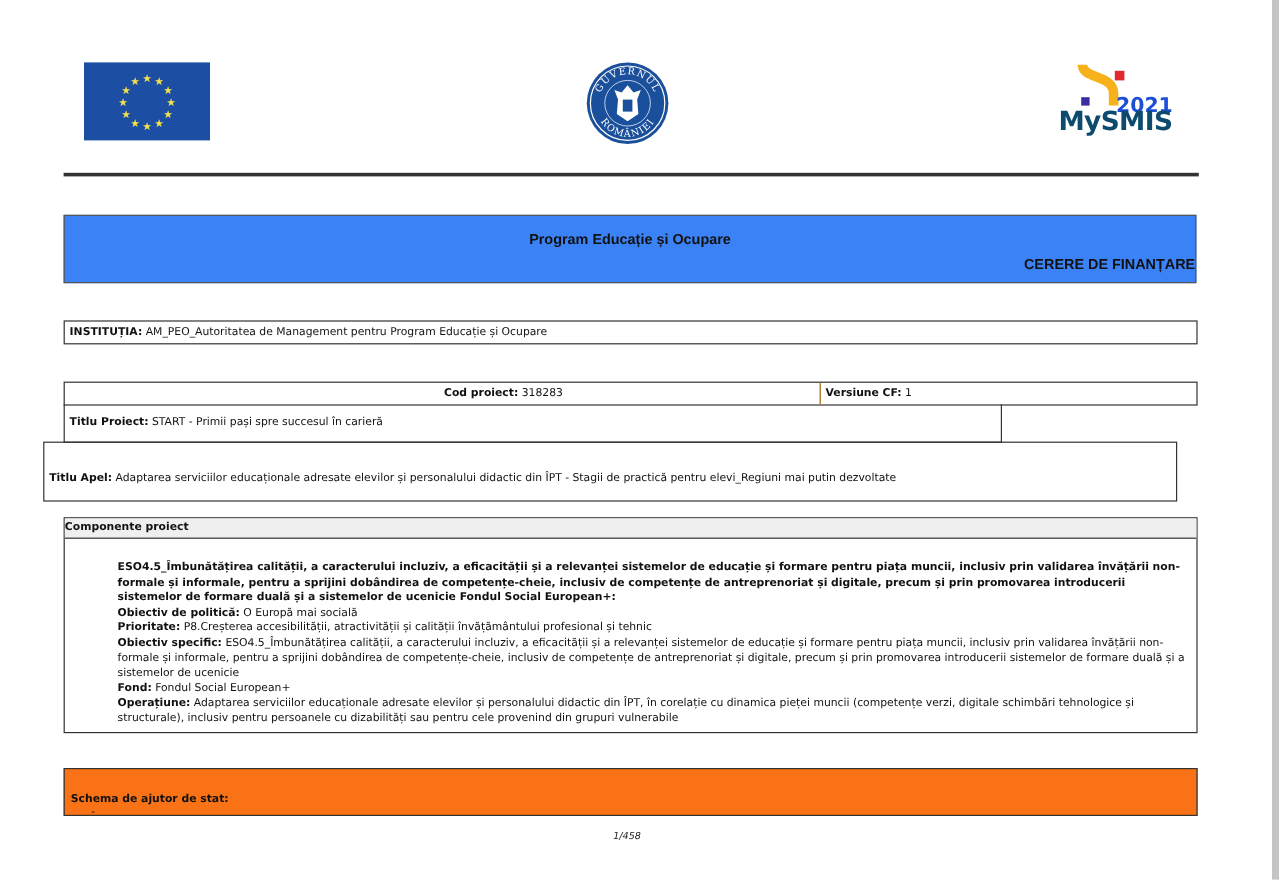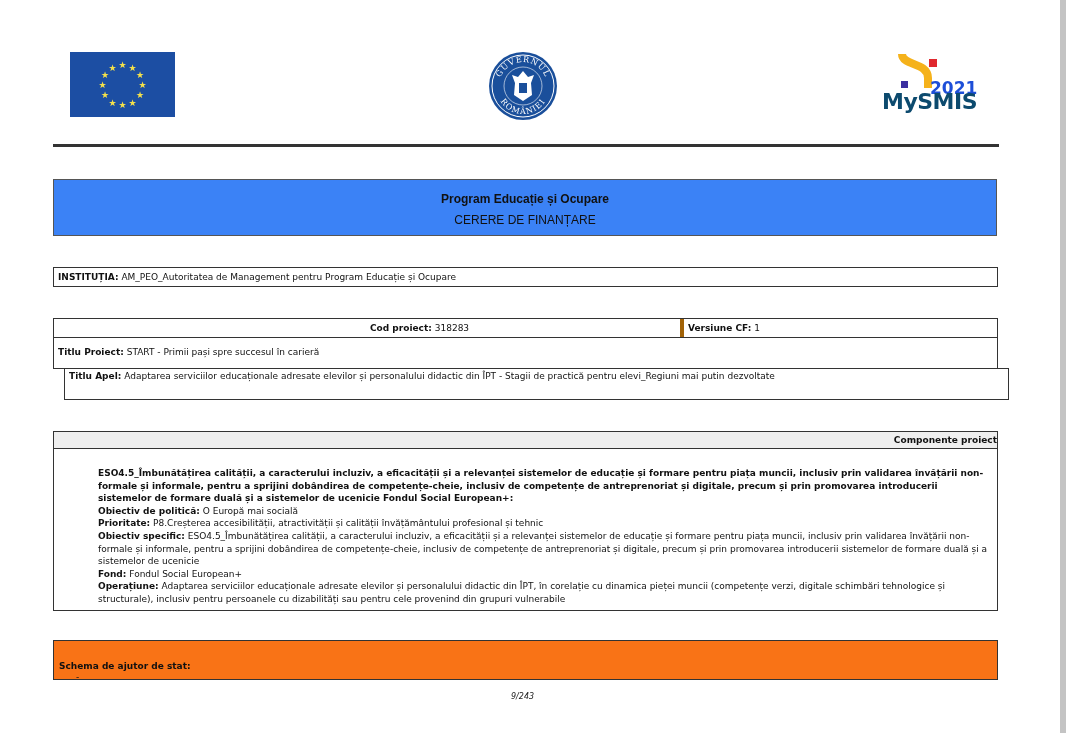--- a/index.html
+++ b/index.html
@@ -7,33 +7,33 @@
   .scrollbar{position:absolute;left:1060px;top:0;width:6px;height:733px;background:#c4c4c4;}
   .logo-eu{position:absolute;left:70px;top:52px;width:105px;height:65px;background:#1c4ea3;}
   .logo-eu svg{display:block}
   .logo-gov{position:absolute;left:488px;top:51px;width:70px;height:70px;}
   .logo-mysmis{position:absolute;left:880px;top:52px;width:105px;height:70px;}
   .mysmis-text{position:absolute;left:2px;top:37px;font-family:"DejaVu Sans",sans-serif;font-weight:bold;font-size:22px;color:#0c4a6e;letter-spacing:-0.5px;}
   .mysmis-year{position:absolute;left:50px;top:26px;font-family:"DejaVu Sans",sans-serif;font-weight:bold;font-size:17px;color:#1d4ed8;}
   .header-rule{position:absolute;left:53px;top:144px;width:946px;height:3px;background:#333;}
   .title-box{position:absolute;left:53px;top:179px;width:944px;height:57px;background:#3b82f6;border:1px solid #555;box-sizing:border-box;text-align:center;}
   .title-box .t1{font-family:"Liberation Sans",sans-serif;font-weight:bold;font-size:12px;margin-top:12px;}
-  .title-box .t2{font-family:"Liberation Sans",sans-serif;font-weight:normal;font-size:12px;margin-top:7px;}
+  .title-box .t2{font-family:"Liberation Sans",sans-serif;font-weight:bold;font-size:12px;margin-top:7px;text-align:right;}
   .box{position:absolute;border:1px solid #333;box-sizing:border-box;font-family:"DejaVu Sans",sans-serif;font-size:9px;line-height:12px;}
   .lbl{font-weight:bold;}
   .inst{left:53px;top:267px;width:945px;height:20px;padding:3px 4px;}
   .row1{left:53px;top:318px;width:945px;height:20px;}
   .cell{position:absolute;top:0;height:100%;padding:3px 4px;box-sizing:border-box;}
   .c1{left:0;width:312px;border-right:1px solid #333;}
-  .c2{left:312px;width:318px;border-right:4px solid #a16207;}
+  .c2{left:312px;width:318px;border-right:1px solid #a16207;}
   .c3{left:630px;width:314px;}
-  .row2{left:53px;top:337px;width:945px;height:32px;padding:9px 4px;border-top:none;}
-  .row3{left:64px;top:368px;width:945px;height:32px;padding:1px 4px;}
+  .row2{left:53px;top:337px;width:782px;height:32px;padding:9px 4px;border-top:none;}
+  .row3{left:36px;top:368px;width:945px;height:32px;padding:24px 4px;}
   .comp{left:53px;top:431px;width:945px;height:180px;}
-  .comp-head{background:#efefef;border-bottom:1px solid #333;text-align:right;font-weight:bold;height:16px;line-height:16px;}
+  .comp-head{background:#efefef;border-bottom:1px solid #333;text-align:left;font-weight:bold;height:16px;line-height:16px;}
   .comp-body{padding:18px 4px;font-size:9px;line-height:12.6px;margin-left:40px;}
   .comp-body p{margin:0;}
   .schema{left:53px;top:640px;width:945px;height:33px;background:#f97316;padding:19px 5px;}
   .schema .dash{margin-left:17px;line-height:10px;}
   .pagenum{position:absolute;left:511px;top:692px;font-family:"DejaVu Sans",sans-serif;font-style:italic;font-size:8px;color:#222;}
 </style>
 </head>
 <body>
 
 <div class="scrollbar"></div>
@@ -141,13 +141,13 @@
       <span>Adaptarea serviciilor educaționale adresate elevilor și personalului didactic din ÎPT, în corelație cu dinamica pieței muncii (competențe verzi, digitale schimbări tehnologice și structurale), inclusiv pentru persoanele cu dizabilități sau pentru cele provenind din grupuri vulnerabile</span>
     </p>
   </div>
 </div>
 
 <div class="box schema">
   <div class="lbl">Schema de ajutor de stat:</div>
   <div class="dash">-</div>
 </div>
 
-<div class="pagenum">9/243</div>
+<div class="pagenum">1/458</div>
 
 </body></html>

